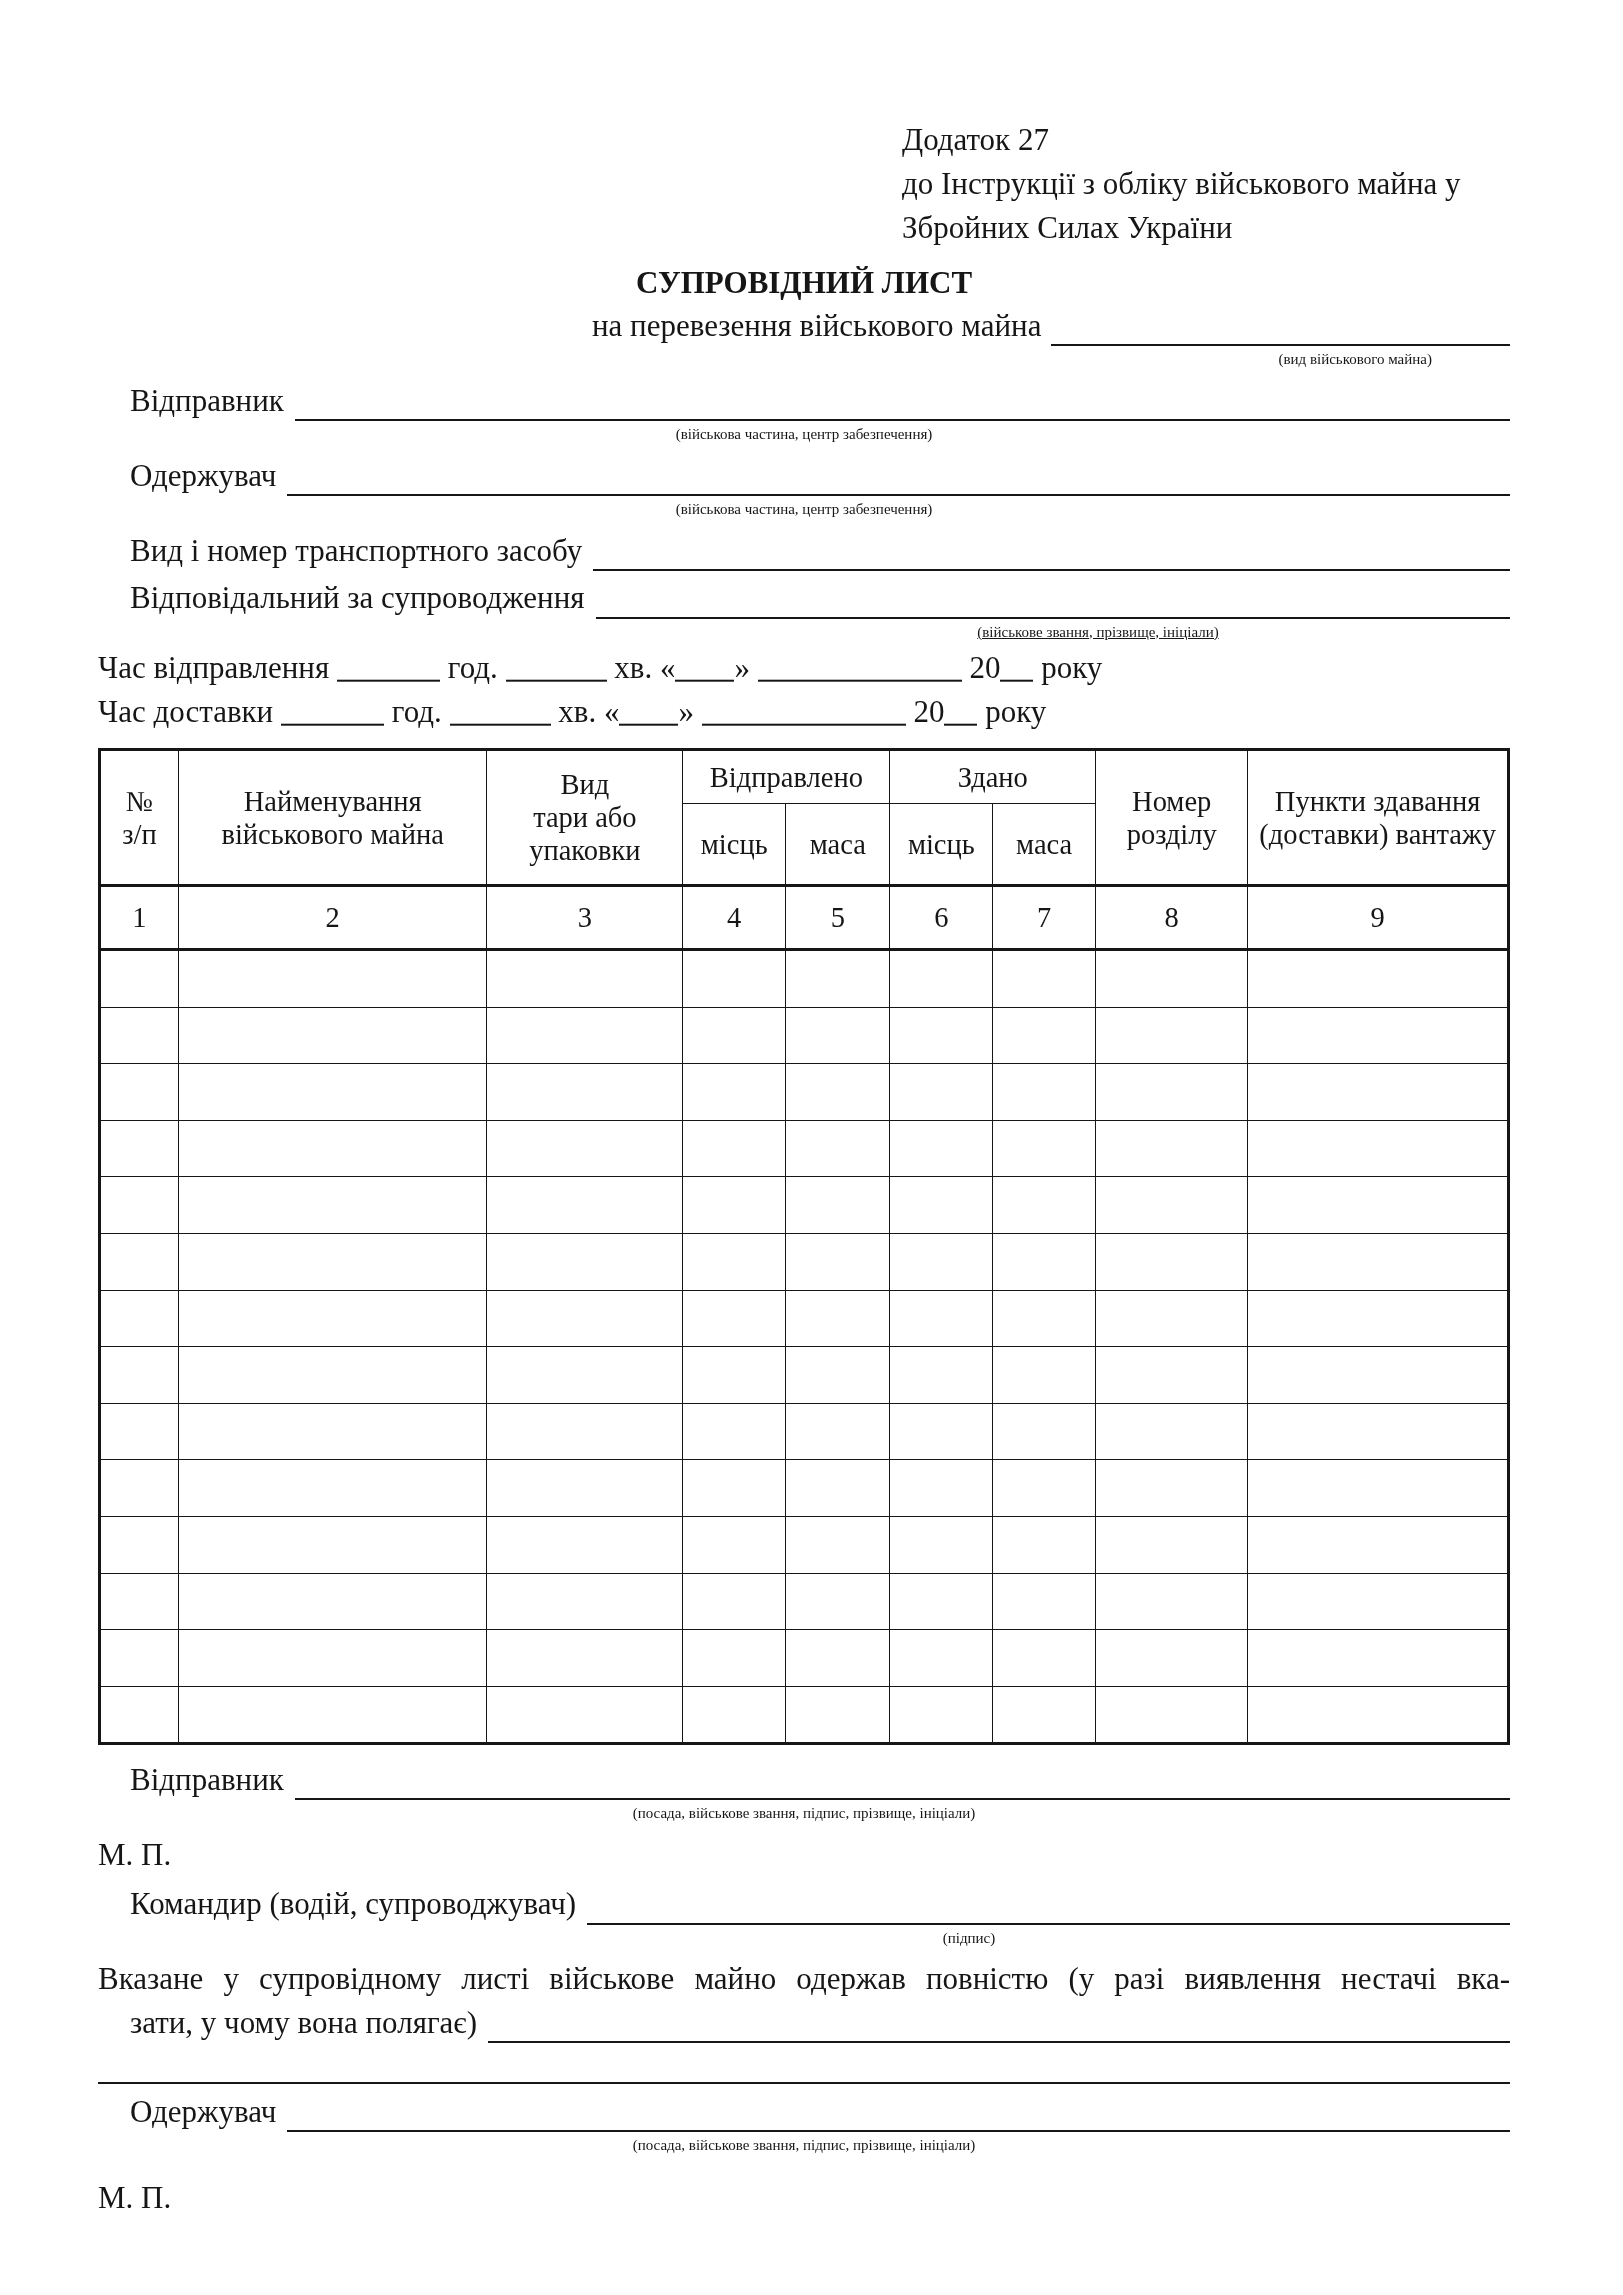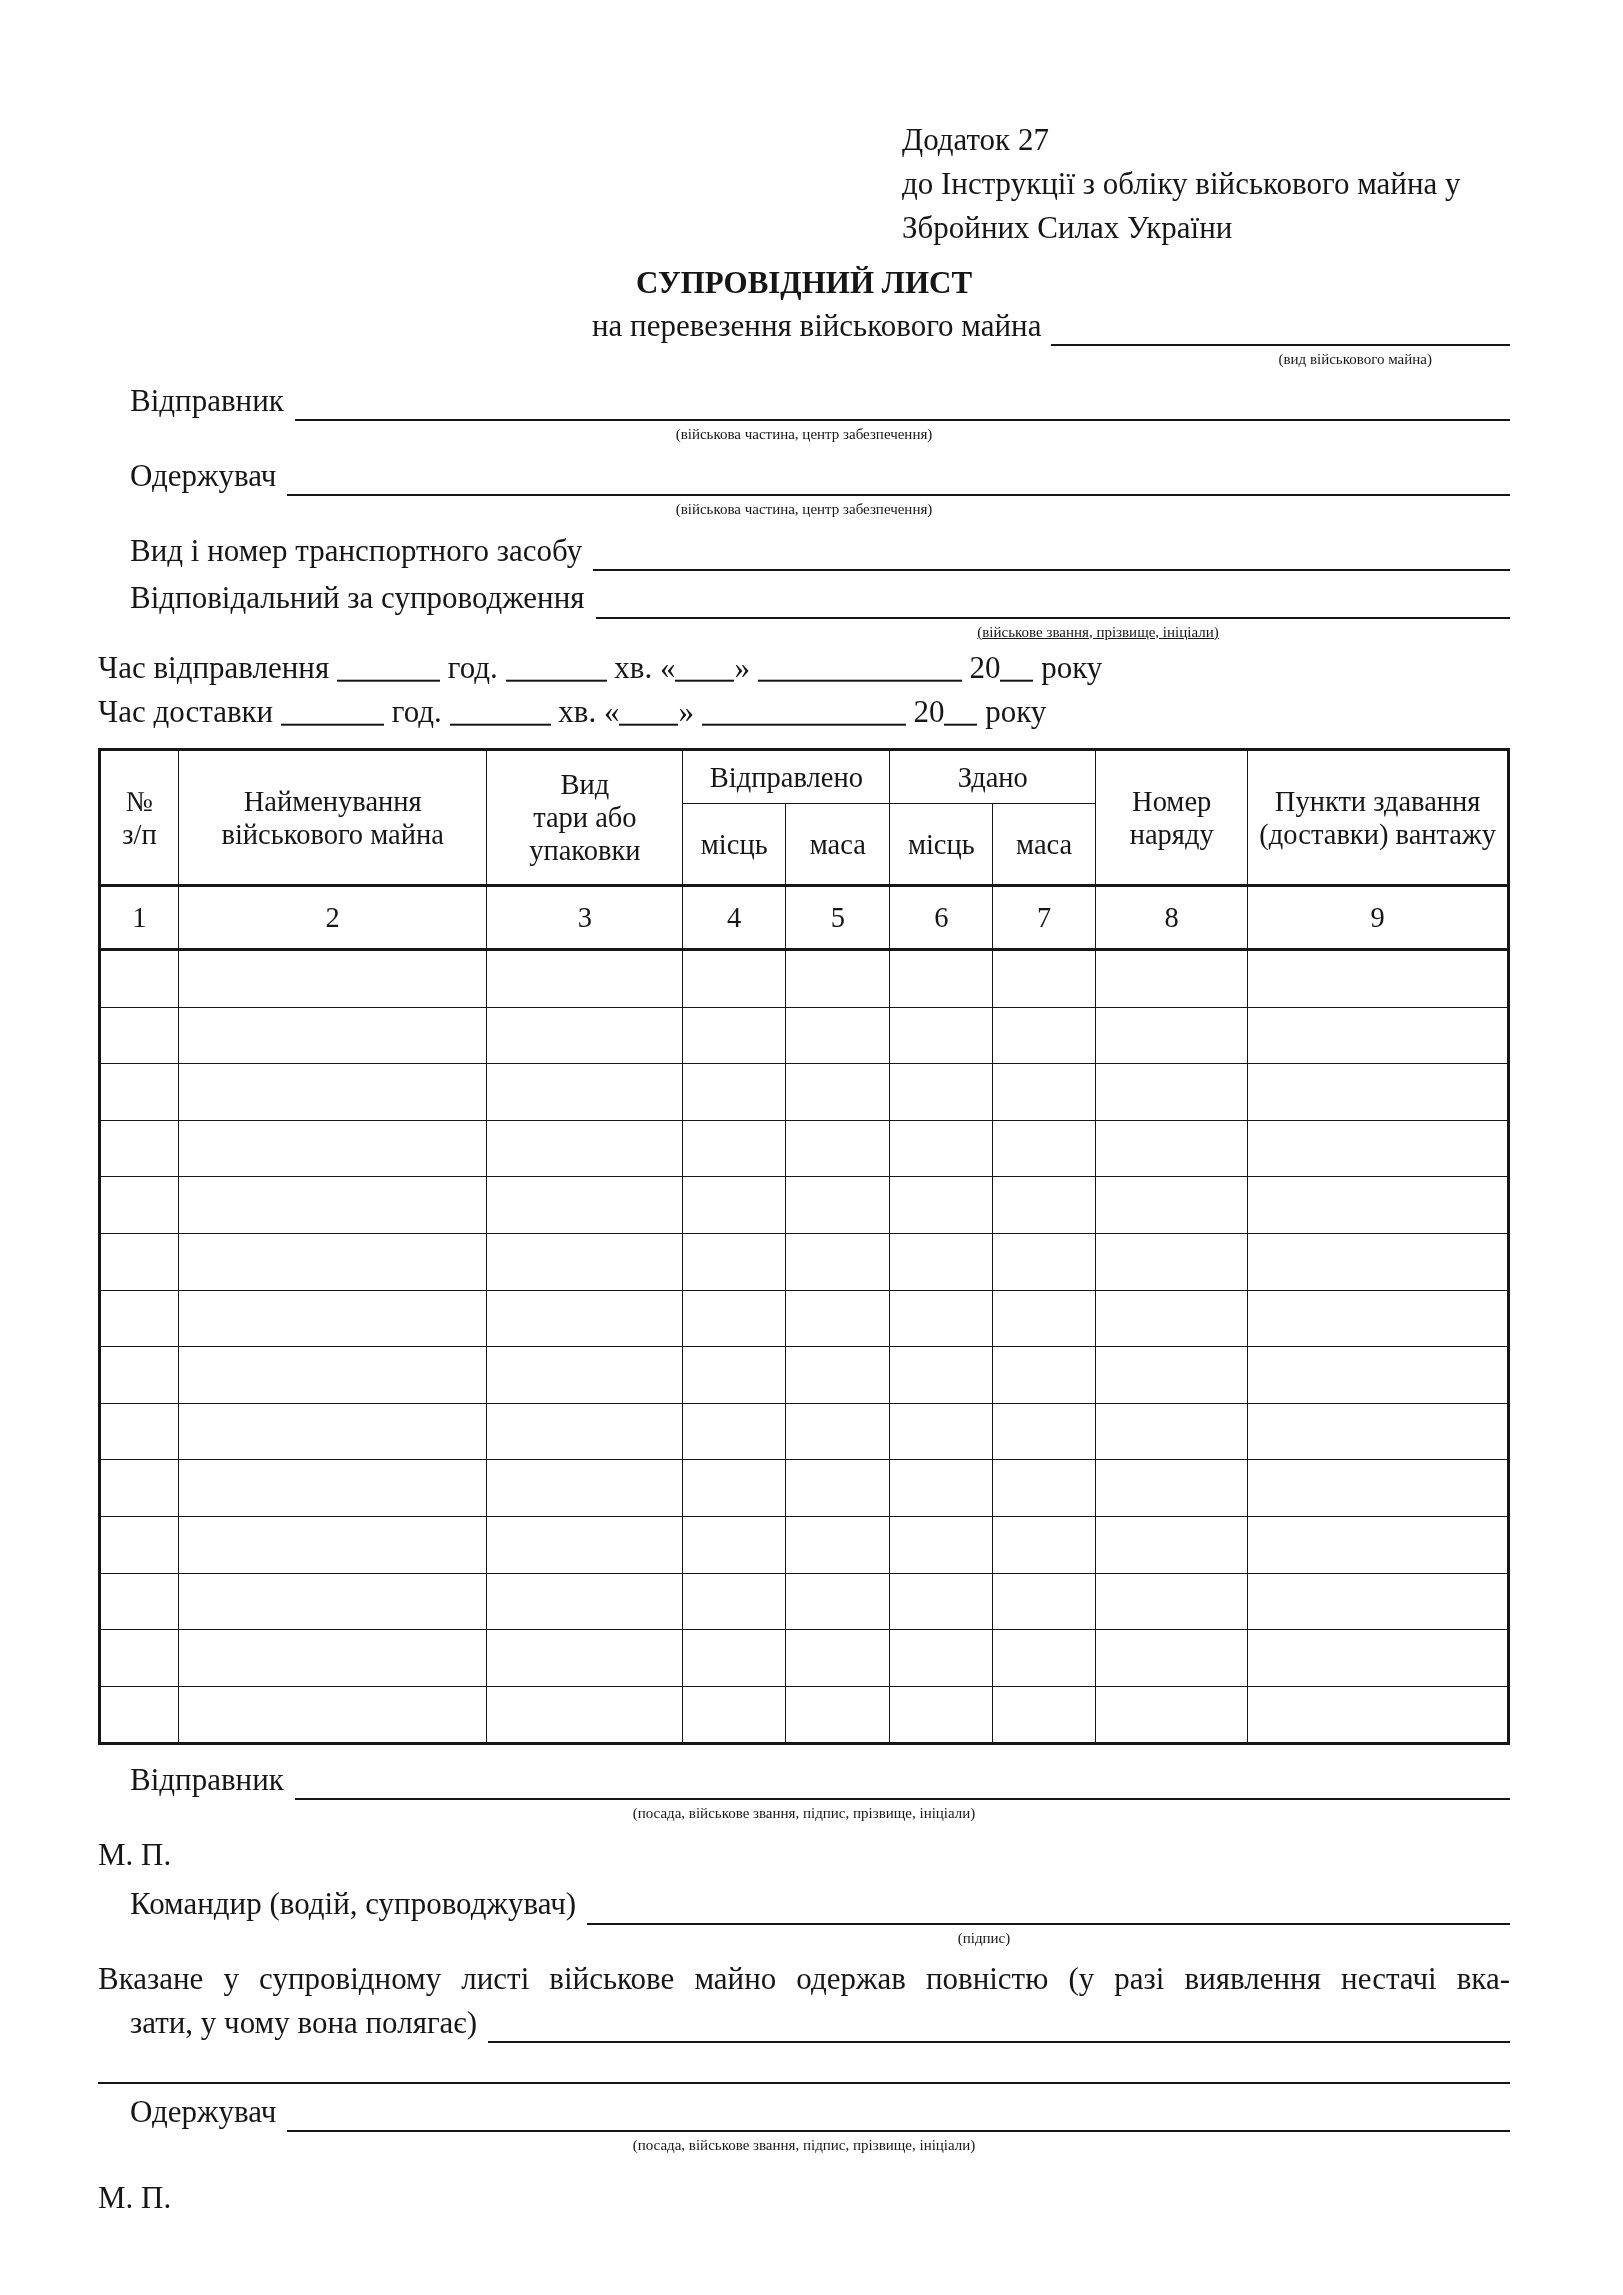--- a/index.html
+++ b/index.html
@@ -19,21 +19,21 @@
   .subtitle-row{display:flex;align-items:flex-end;margin-left:494px;height:42px;}
   .subtitle-row .txt{white-space:nowrap;padding-right:9.2px;}
   
   .fill{flex:1 1 auto;border-bottom:2.8px solid #161616;height:33px;min-width:27.5px;}
   .frow{display:flex;align-items:flex-end;height:42px;margin-top:5.5px;margin-left:32px;}
   .frow .lbl{white-space:nowrap;padding-right:11px;}
   
   .hint-row{font-size:15px;line-height:27.5px;height:27.5px;text-align:center;}
   .hint-right{text-align:right;padding-right:78px;}
   .shift320{position:relative;left:294px;text-decoration:underline;}
-  .shift180{position:relative;left:180px;}
+  .shift180{position:relative;left:165px;}
   .blank{display:inline-block;border-bottom:2.8px solid #161616;transform:translateY(3.7px);}
   .timerow{height:42px;margin-top:1.8px;white-space:nowrap;}
   
   table.goods{
     width:100%;border-collapse:collapse;margin-top:14.7px;
     font-size:28.5px;line-height:33px;table-layout:fixed;
   }
   table.goods{border:3.7px solid #161616;}
   table.goods th,table.goods td{
     border:1.8px solid #161616;font-weight:normal;text-align:center;
@@ -132,21 +132,21 @@
         <th rowspan="2">№
 з/п</th>
         <th rowspan="2">Найменування
 військового майна</th>
         <th rowspan="2">Вид
 тари або
 упаковки</th>
         <th colspan="2">Відправлено</th>
         <th colspan="2">Здано</th>
         <th rowspan="2">Номер
-наряду</th>
+розділу</th>
         <th rowspan="2">Пункти здавання
 (доставки) вантажу</th>
       </tr>
       <tr class="headrow2">
         <th>місць</th>
         <th>маса</th>
         <th>місць</th>
         <th>маса</th>
       </tr>
       <tr class="colnums">

